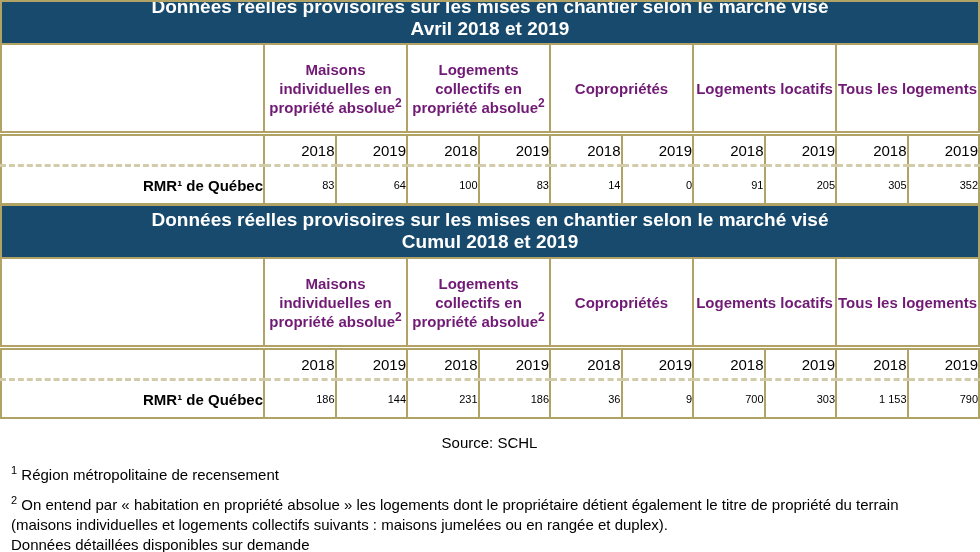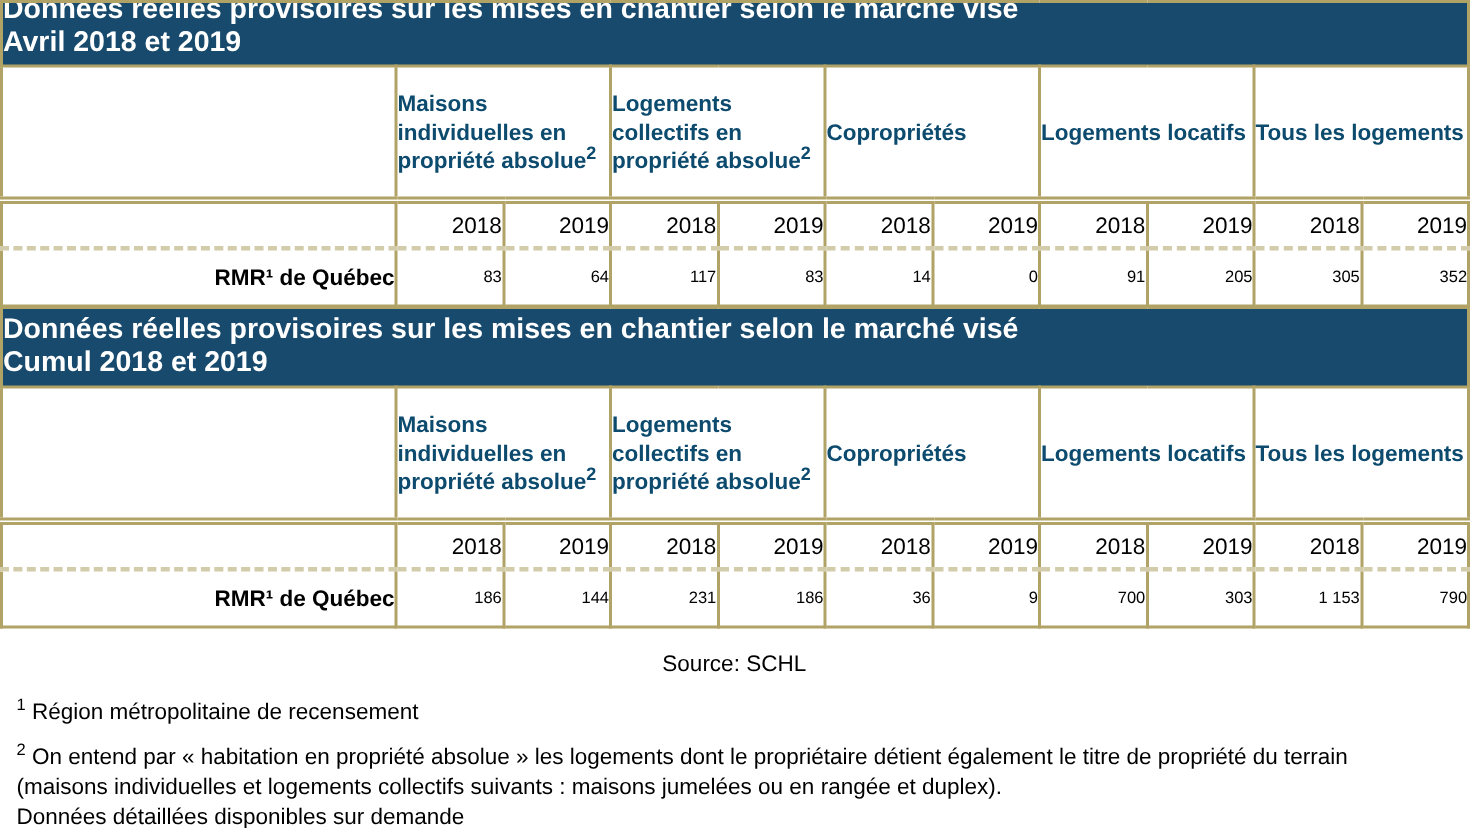--- a/index.html
+++ b/index.html
@@ -25,45 +25,45 @@
   .tbl th, .tbl td {
     border: 2px solid #b1a266;
     padding: 0;
     background: #ffffff;
   }
 
   
   .title-cell {
     background: #174a6c !important;
     color: #ffffff;
-    text-align: left;
+    text-align: center;
     vertical-align: top;
     overflow: hidden;
   }
   .clip { overflow: hidden; }
   .clip-april  { height: 41px; }
   .clip-april .title-lines { margin-top: -6px; }
   .clip-cumul  { height: 48px; padding-top: 3px; }
   .title-line {
     font-size: 19px;
     font-weight: bold;
     line-height: 22px;
     white-space: nowrap;
   }
 
   
   .grp {
     height: 86px;
-    text-align: left;
+    text-align: center;
     vertical-align: middle;
     font-size: 15px;
     font-weight: bold;
     line-height: 19px;
     padding: 2px 6px;
-    color: #0c4a6e;
+    color: #701a75;
   }
   .grp sup {
     font-size: 12px;
     line-height: 0;
   }
 
   
   .gb { border-left: 5px double #b1a266; }
 
   
@@ -147,21 +147,21 @@
         <td class="yr">2019</td>
         <td class="yr gb">2018</td>
         <td class="yr">2019</td>
         <td class="yr gb">2018</td>
         <td class="yr">2019</td>
       </tr>
       <tr class="data-row">
         <td class="rowlbl">RMR¹ de Québec</td>
         <td class="val">83</td>
         <td class="val">64</td>
-        <td class="val gb">117</td>
+        <td class="val gb">100</td>
         <td class="val">83</td>
         <td class="val gb">14</td>
         <td class="val">0</td>
         <td class="val gb">91</td>
         <td class="val">205</td>
         <td class="val gb">305</td>
         <td class="val">352</td>
       </tr>
     </tbody>
   </table>

